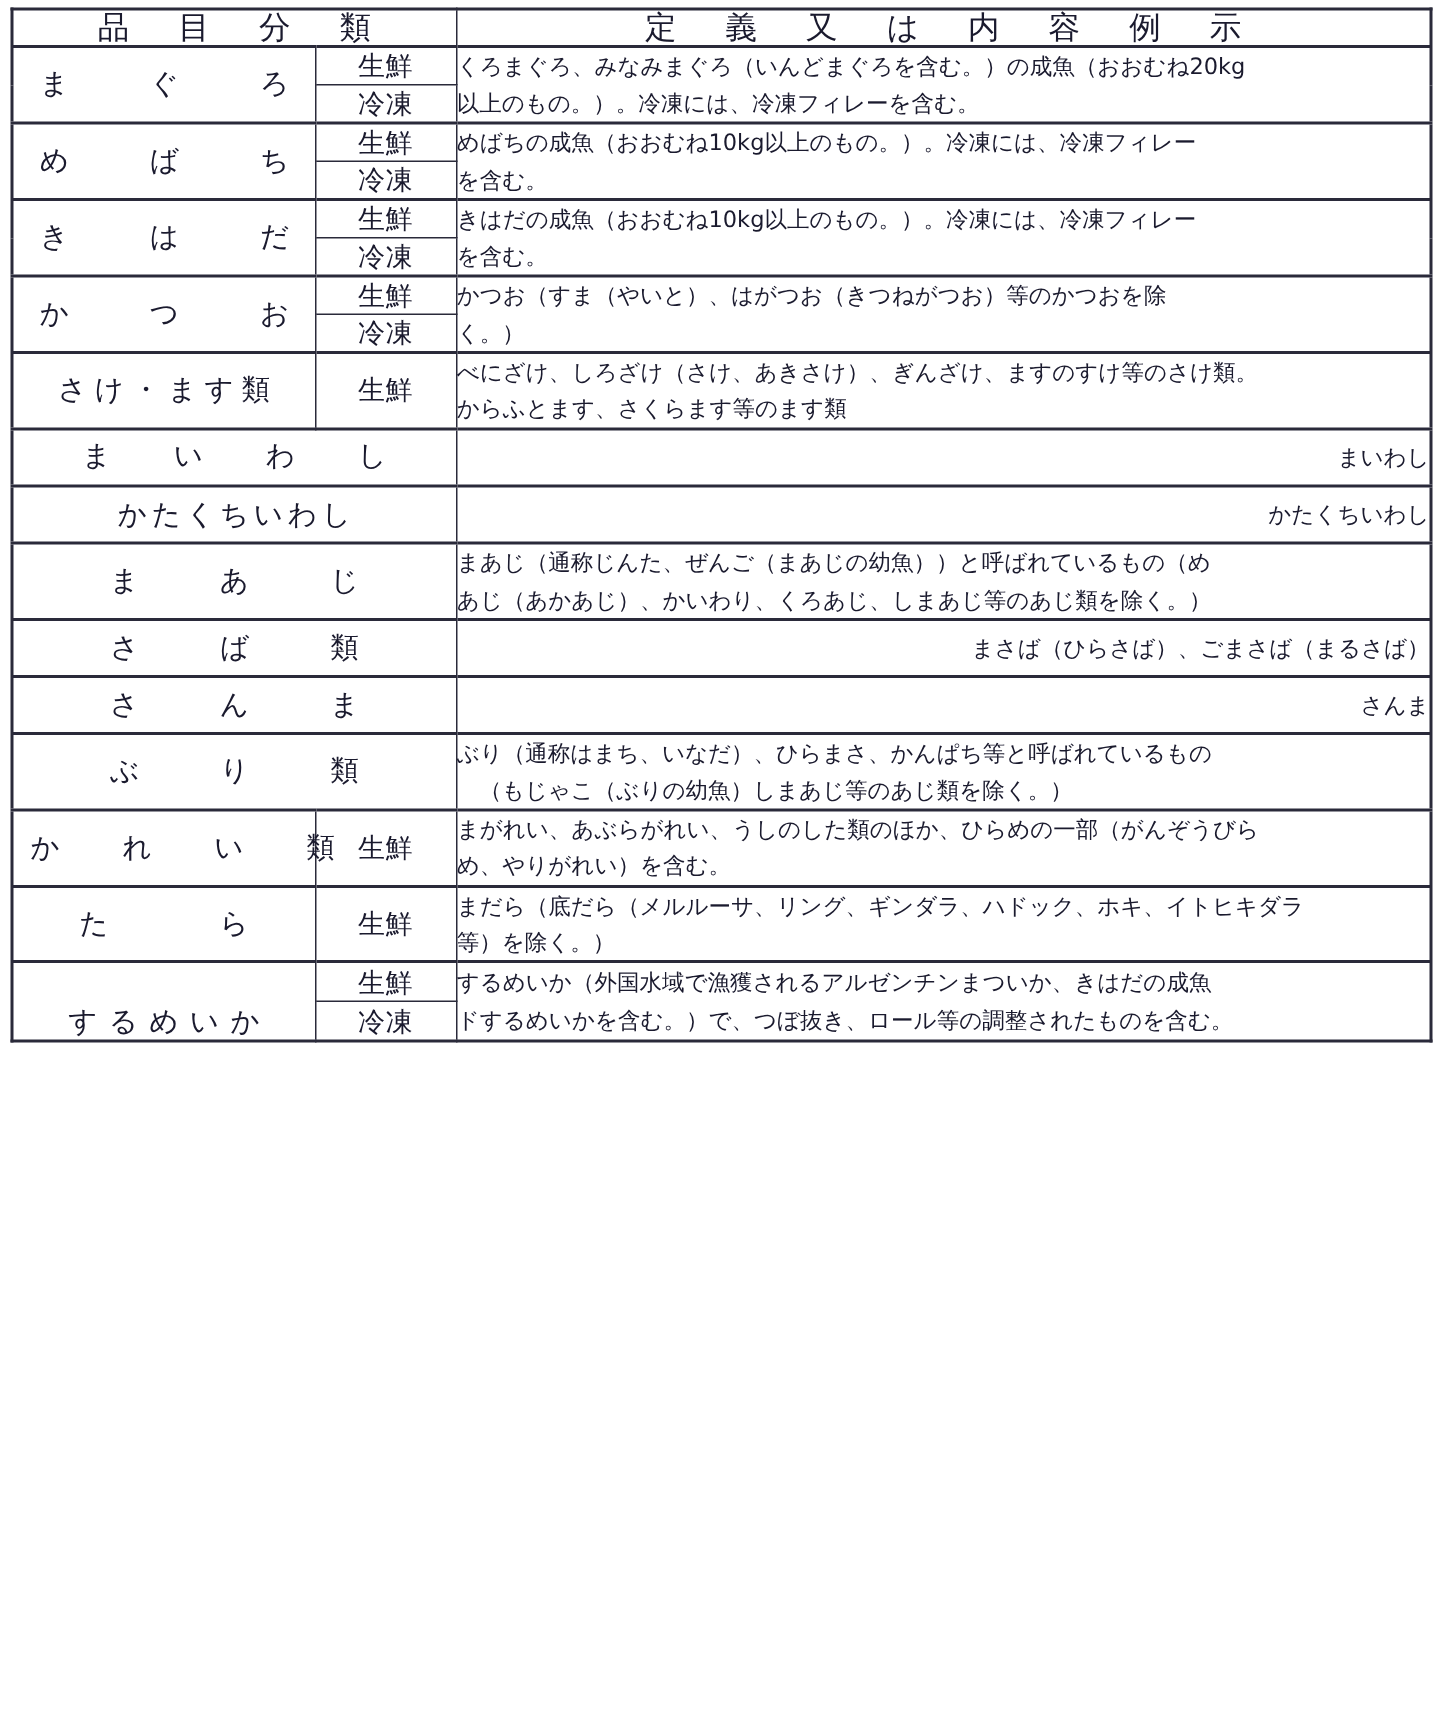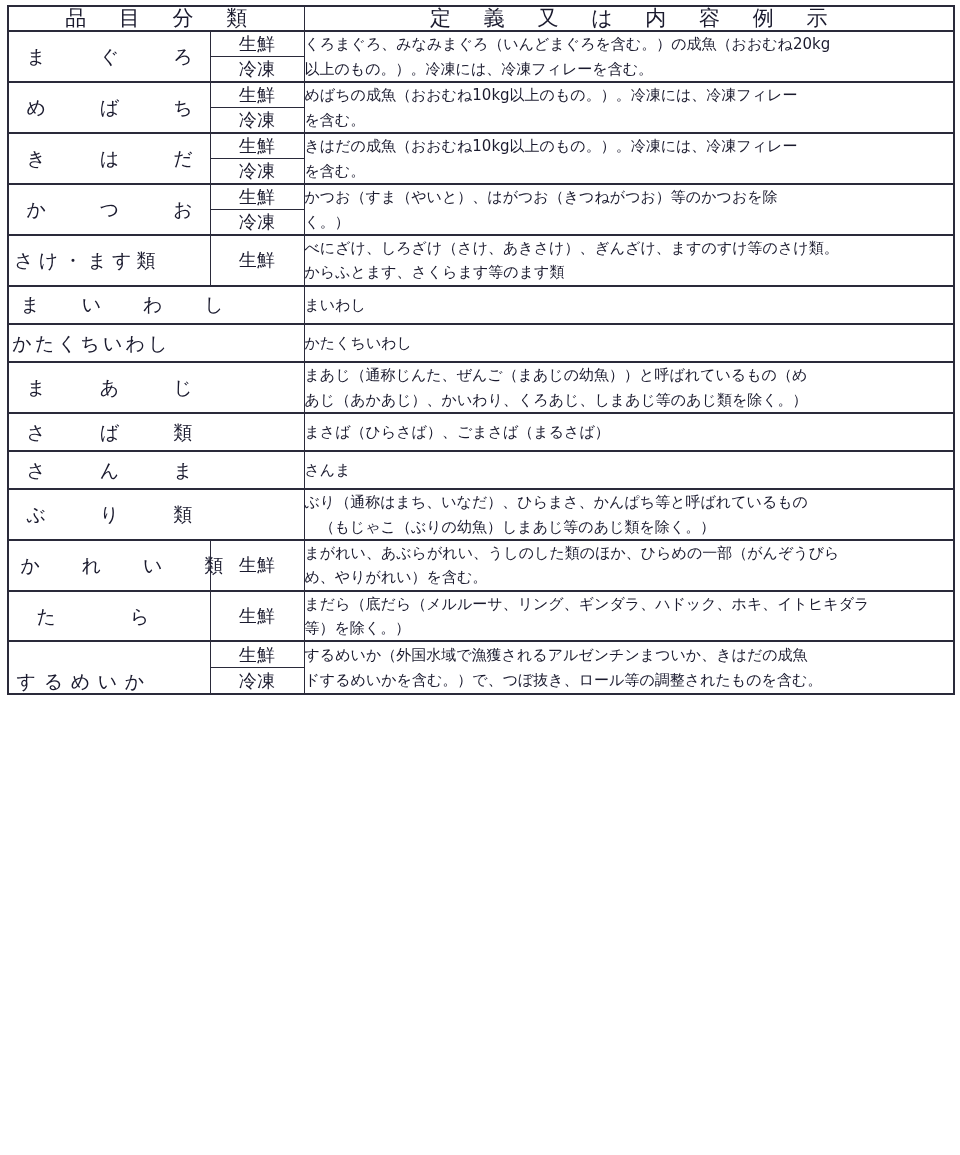--- a/index.html
+++ b/index.html
@@ -53,20 +53,21 @@
     font-size: 21px;
     letter-spacing: 0.62em;
     text-indent: 0.62em;
     padding: 11px 0 12px 0;
     line-height: 1.1;
     white-space: nowrap;
   }
 
   
   .name-cell {
+    text-align: center;
     font-size: 19px;
     line-height: 1.2;
     padding: 4px 16px;
     white-space: nowrap;
   }
   .name-cell .name-text {
     display: block;
   }
   .sp2  { letter-spacing: 1.45em; text-indent: 1.45em; }
   .sp3  { letter-spacing: 0.92em; text-indent: 0.92em; }
@@ -86,21 +87,21 @@
 
   
   .desc-cell {
     text-align: left;
     font-size: 15px;
     line-height: 1.62;
     padding: 9px 12px 9px 12px;
   }
   .desc-cell .ln { display: block; white-space: nowrap; }
   .desc-cell .ln.indent { padding-left: 1.0em; }
-  .desc-cell.tight { padding-top: 6px; padding-bottom: 6px; }
+  .desc-cell.tight { padding-top: 6px; padding-bottom: 6px; text-align: right; }
 </style>
 </head>
 <body>
 
 <div id="sheet">
   <table class="spec-table">
     <colgroup>
       <col class="c-name">
       <col class="c-state">
       <col class="c-desc">

